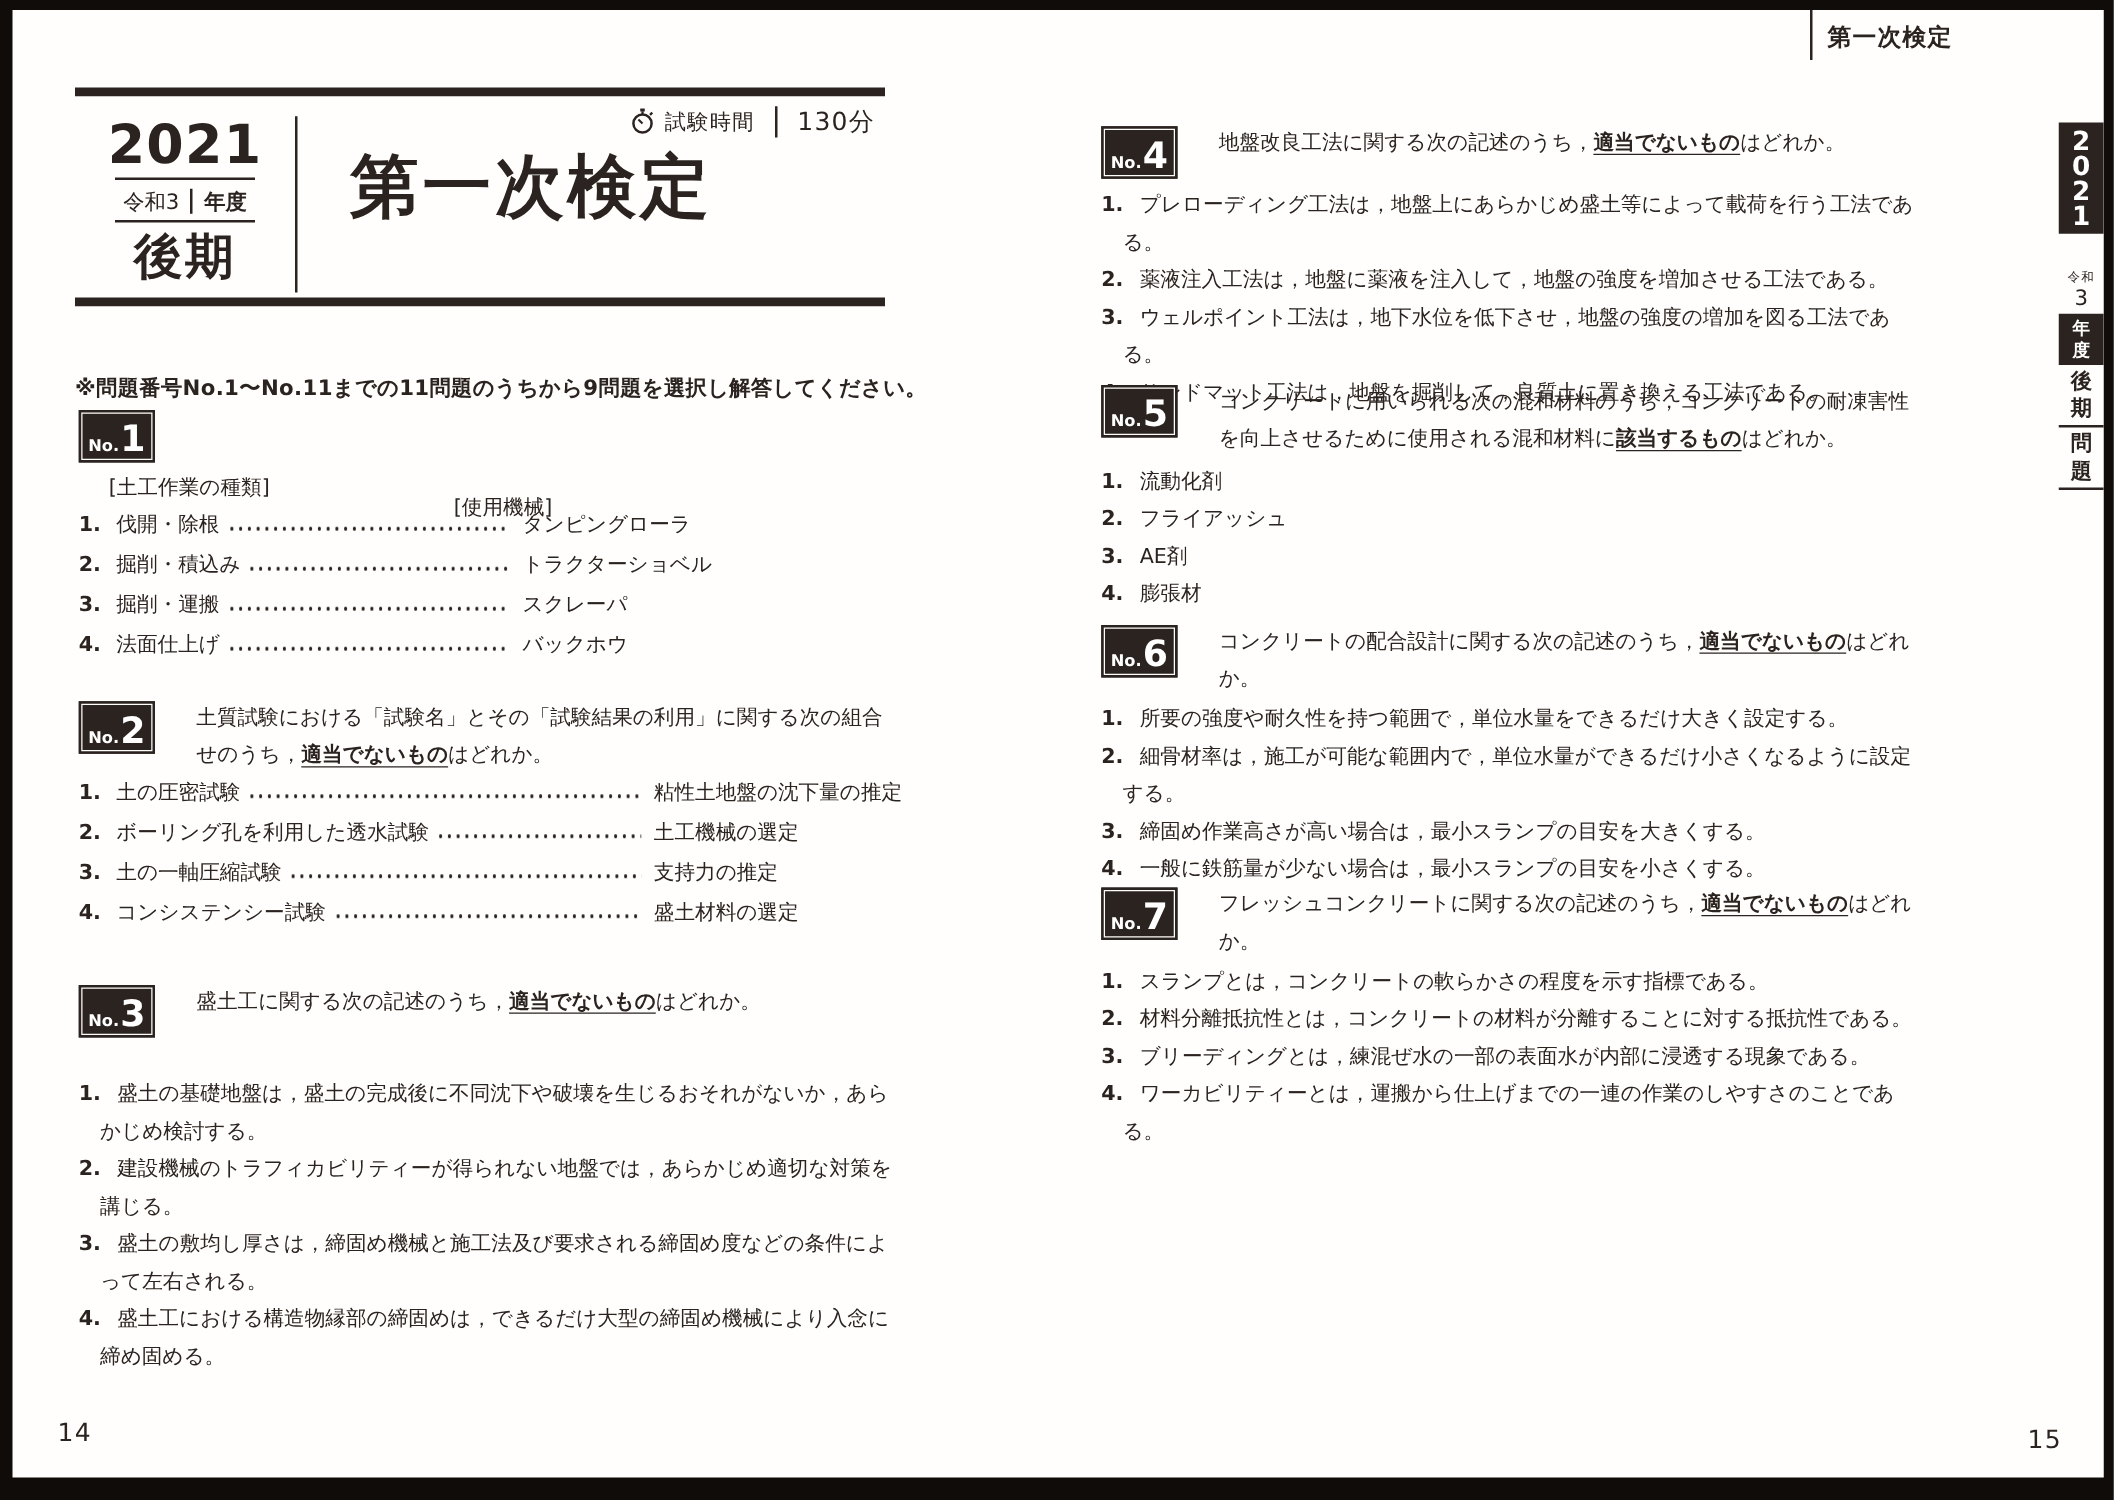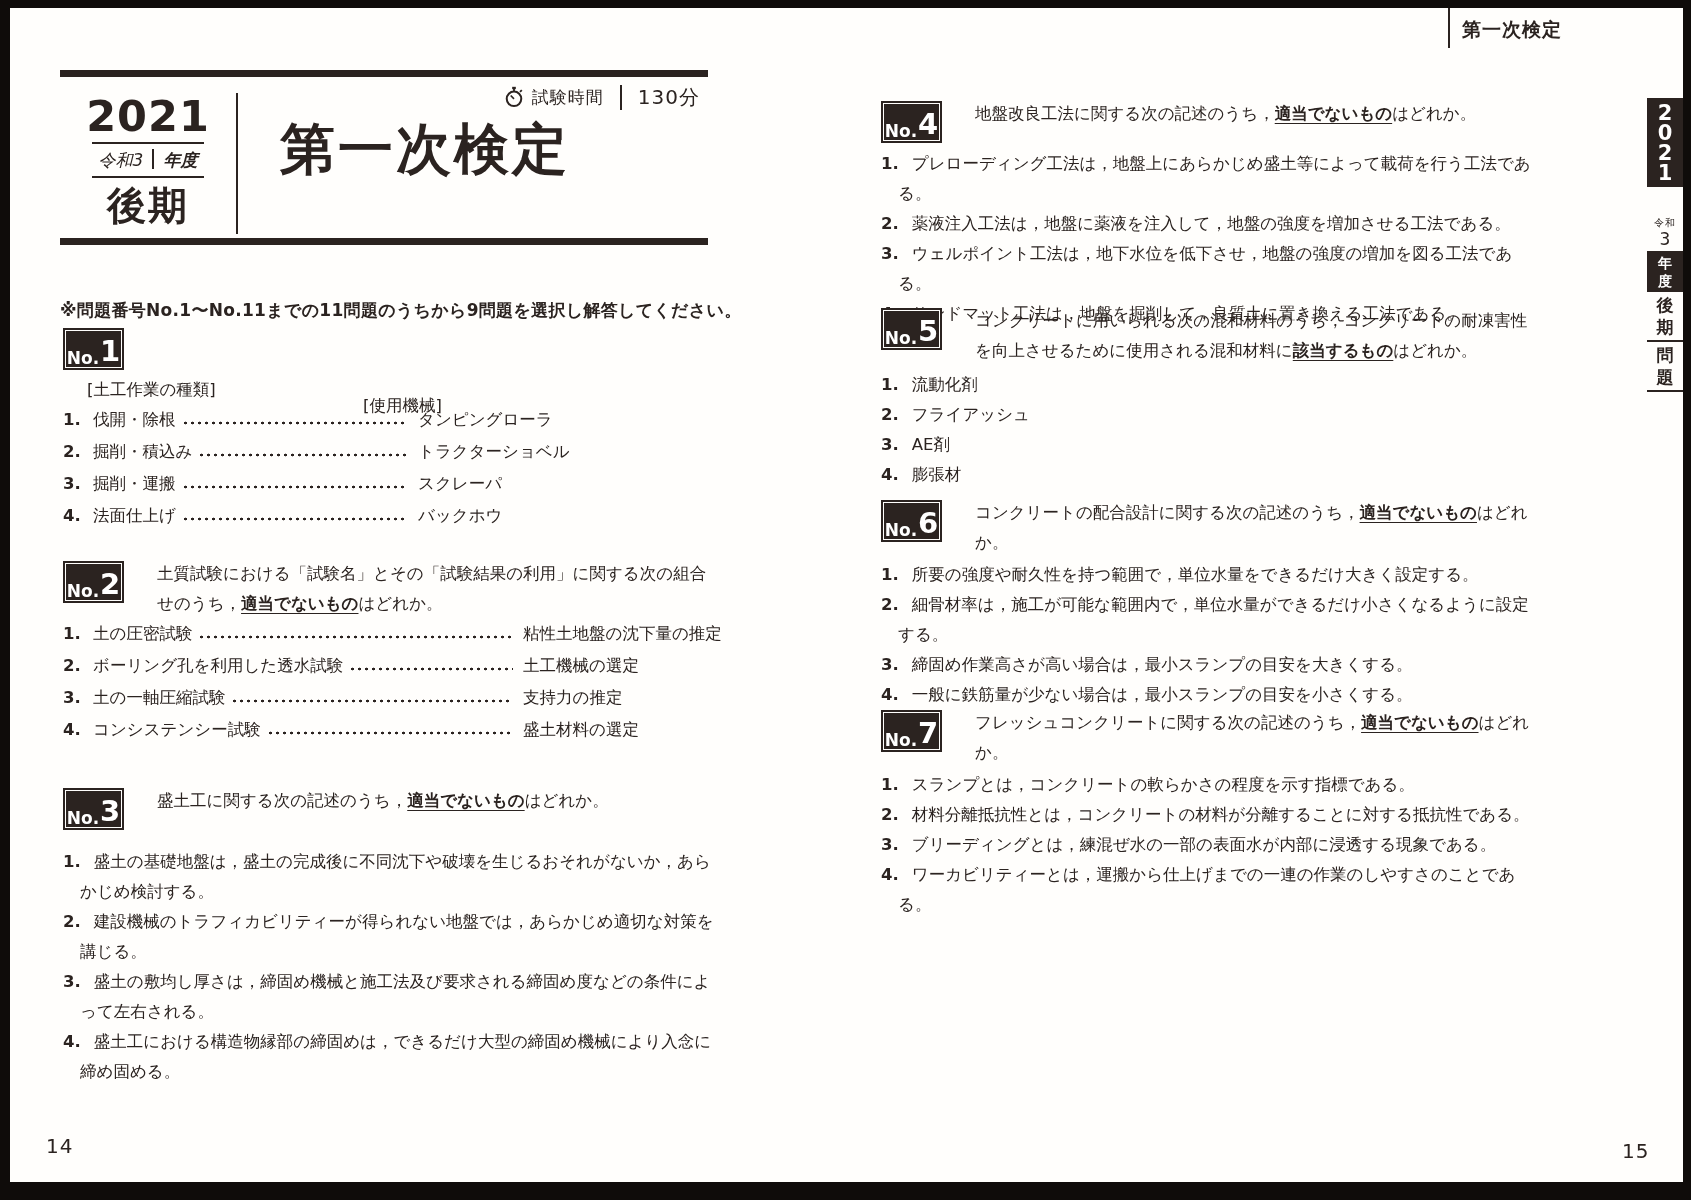--- a/index.html
+++ b/index.html
@@ -25,37 +25,37 @@
     position:absolute;top:76px;left:0;width:640px;height:26px;
     display:flex;justify-content:flex-end;align-items:center;gap:8px;
   }
   .time-label{font-size:17px;letter-spacing:1px;}
   .time-div{width:2px;height:25px;background:#2b2320;margin:0 8px;}
   .time-value{font-size:20px;letter-spacing:1px;}
   .hdr-main{display:flex;margin-top:16px;height:145px;}
   .year-block{width:176px;text-align:center;}
   .year-big{font-size:43px;font-weight:800;letter-spacing:1px;line-height:46px;}
   .year-rule{height:2px;background:#2b2320;width:112px;margin:3px auto 5px;}
-  .era-row{display:flex;justify-content:center;height:24px;font-style:italic;}
+  .era-row{display:flex;justify-content:center;align-items:center;height:24px;}
   .era-text{font-size:17px;}
   .era-div{width:2px;height:20px;background:#2b2320;margin:0 9px;}
   .era-nendo{font-size:17px;font-weight:700;}
   .term-big{font-size:39px;font-weight:800;line-height:46px;margin-top:3px;letter-spacing:2px;}
   .hdr-divider{width:2px;background:#2b2320;margin:0 0 4px 0;}
   .main-title{font-size:55px;font-weight:800;letter-spacing:3px;margin:26px 0 0 42px;line-height:60px;}
 
   .note{margin-top:54px;font-size:17px;font-weight:700;letter-spacing:0.3px;}
 
   
   .question{position:absolute;left:0;width:100%;font-size:16.5px;line-height:30px;}
   .q-head{display:flex;align-items:flex-start;padding-left:3px;}
   .badge{background:#2b2320;border:2.5px solid #2b2320;width:57px;height:38px;flex:0 0 auto;margin-top:2px;}
   .badge-in{border:1.5px solid #fffefc;width:100%;height:100%;box-sizing:border-box;
     display:flex;align-items:flex-end;justify-content:center;padding-bottom:2px;}
-  .badge-no{color:#fff;font-size:17px;font-weight:700;line-height:14px;margin-right:1px;}
+  .badge-no{color:#fff;font-size:13px;font-weight:700;line-height:14px;margin-right:1px;}
   .badge-num{color:#fff;font-size:29px;font-weight:800;line-height:27px;}
   .q-prompt{margin:0 0 0 33px;flex:1;}
   .em{font-weight:700;text-decoration:underline;text-decoration-thickness:1.3px;text-underline-offset:4px;}
   .q-cols{position:relative;height:30px;padding-left:27px;}
   .q-cols .c2{position:absolute;top:16px;}
   .q-opts{}
   .opt-list{margin:0;padding-left:20px;text-indent:-17px;}
   .opt-list .on{margin-right:13px;font-weight:700;}
   .opt-match{display:grid;align-items:baseline;padding-left:3px;margin-bottom:2px;}
   .opt-match .on{font-weight:700;}
@@ -209,21 +209,21 @@
         <section class="question" style="top:778px">
           <div class="q-head">
             <div class="badge">
               <div class="badge-in">
                 <span class="badge-no">No.</span>
                 <span class="badge-num">3</span>
               </div>
             </div>
             <p class="q-prompt"><span>盛土工に関する次の記述のうち，</span><span class="em">適当でないもの</span><span>はどれか。</span></p>
           </div>
-          <div class="q-opts" style="margin-top:17px">
+          <div class="q-opts" style="margin-top:30px">
             <p class="opt-list"><b class="on">1.</b><span>盛土の基礎地盤は，盛土の完成後に不同沈下や破壊を生じるおそれがないか，あら</span><br><span>かじめ検討する。</span></p>
             <p class="opt-list"><b class="on">2.</b><span>建設機械のトラフィカビリティーが得られない地盤では，あらかじめ適切な対策を</span><br><span>講じる。</span></p>
             <p class="opt-list"><b class="on">3.</b><span>盛土の敷均し厚さは，締固め機械と施工法及び要求される締固め度などの条件によ</span><br><span>って左右される。</span></p>
             <p class="opt-list"><b class="on">4.</b><span>盛土工における構造物縁部の締固めは，できるだけ大型の締固め機械により入念に</span><br><span>締め固める。</span></p>
           </div>
         </section>
       </div>
   </div>
 
   <div class="col col-right">

